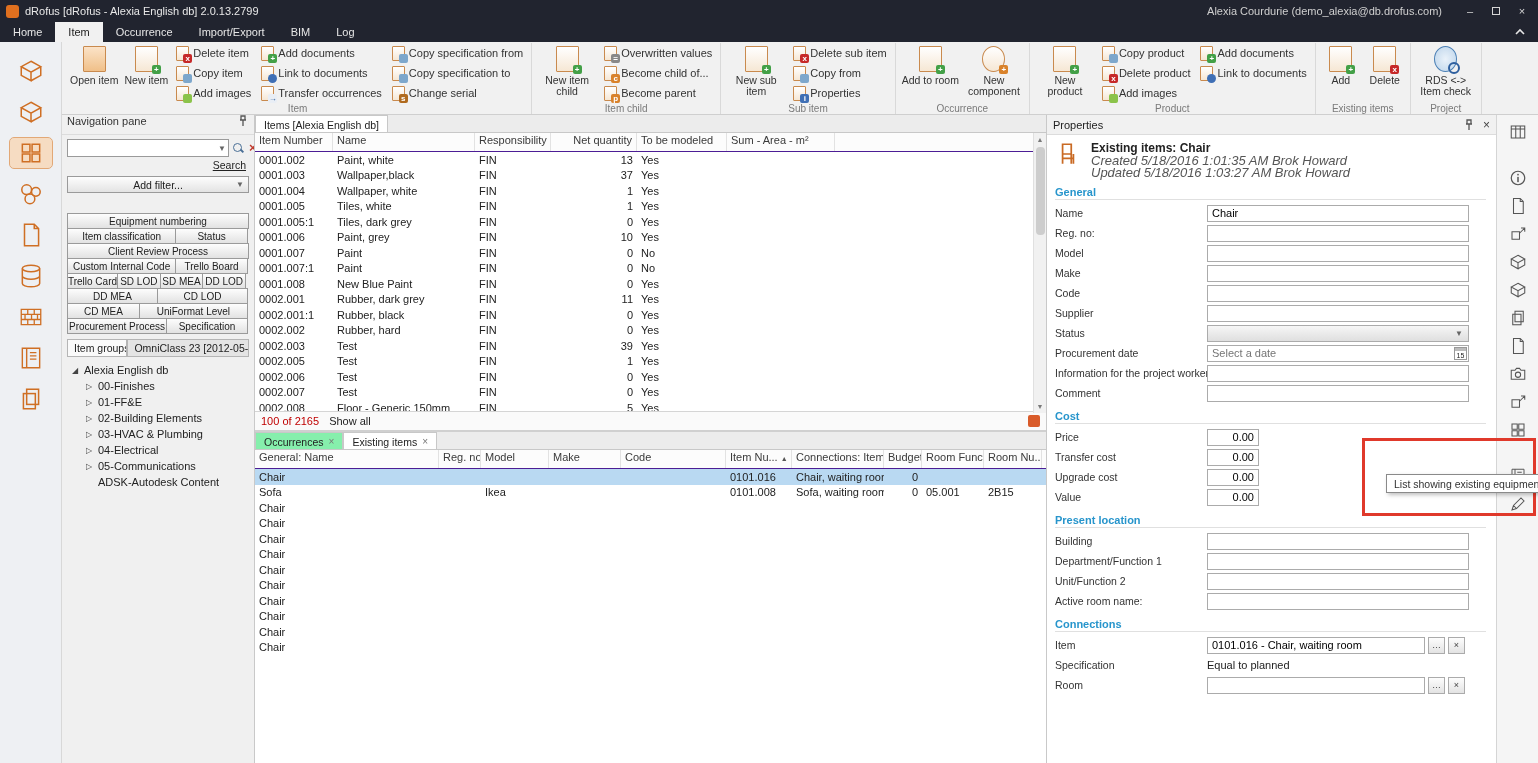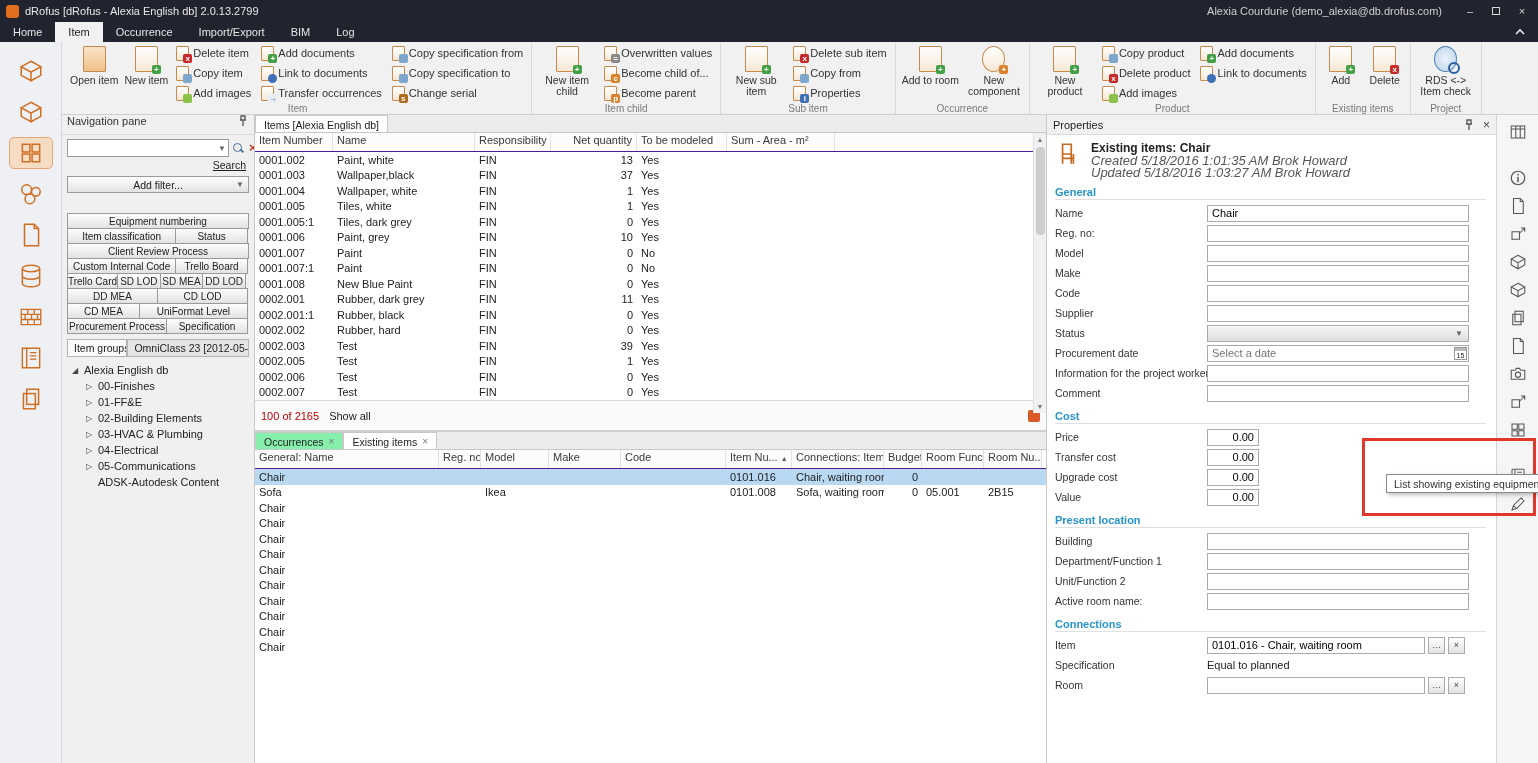--- a/index.html
+++ b/index.html
@@ -90,21 +90,21 @@
 .dtab{height:17px;padding:1px 8px 0;background:#fff;border:1px solid #c8c8c8;border-bottom:0;display:flex;align-items:center;gap:5px;font-size:10.5px}
 .dtab.inactive{background:#86efac}
 .tclose{color:#777;font-size:10px}
 .thead{height:19px;display:flex;background:#fcfcfc;border-bottom:1px solid #4c1d95;color:#3a3a3a;flex:0 0 auto}
 .thead .c{border-right:1px solid #e2e2e2;padding:1px 4px;overflow:hidden;white-space:nowrap}
 .trow{height:15.5px;display:flex;align-items:center}
 .trow .c{padding:0 4px;overflow:hidden;white-space:nowrap}
 .trow.sel{background:#b9d9f2}
 .mc-num{width:78px}.mc-name{width:142px}.mc-resp{width:76px}.mc-qty{width:86px;text-align:right}.mc-model{width:90px}.mc-area{width:108px}
 .tbody{flex:1;overflow:hidden}
-.ifooter{height:30px;border-top:1px solid #d5d5d5;display:flex;align-items:center;gap:10px;padding:0 6px;background:#fafafa;flex:0 0 auto}
+.ifooter{height:19px;border-top:1px solid #d5d5d5;display:flex;align-items:center;gap:10px;padding:0 6px;background:#fafafa;flex:0 0 auto}
 .count-red{color:#c00000}
 .syncico{margin-left:auto;width:12px;height:12px;background:#d95b2a;border-radius:2px}
 .vscroll{position:absolute;right:0;top:18px;bottom:17px;width:13px;background:#f1f1f1;border-left:1px solid #e0e0e0;display:flex;flex-direction:column;align-items:center}
 .varr{height:13px;width:13px;color:#7a7a7a;font-size:7px;display:flex;align-items:center;justify-content:center}
 .vthumb{width:9px;height:88px;background:#cdcdcd;border-radius:4px;margin-top:1px}
 .vscroll .sp{flex:1}
 
 
 .bottom-area{flex:1;display:flex;flex-direction:column;min-height:0}
 .bc-name{width:184px}.bc-reg{width:42px}.bc-model{width:68px}.bc-make{width:72px}.bc-code{width:105px}.bc-item{width:66px}.bc-conn{width:92px}.bc-budget{width:38px;text-align:right}.bc-func{width:62px}.bc-room{width:58px}

